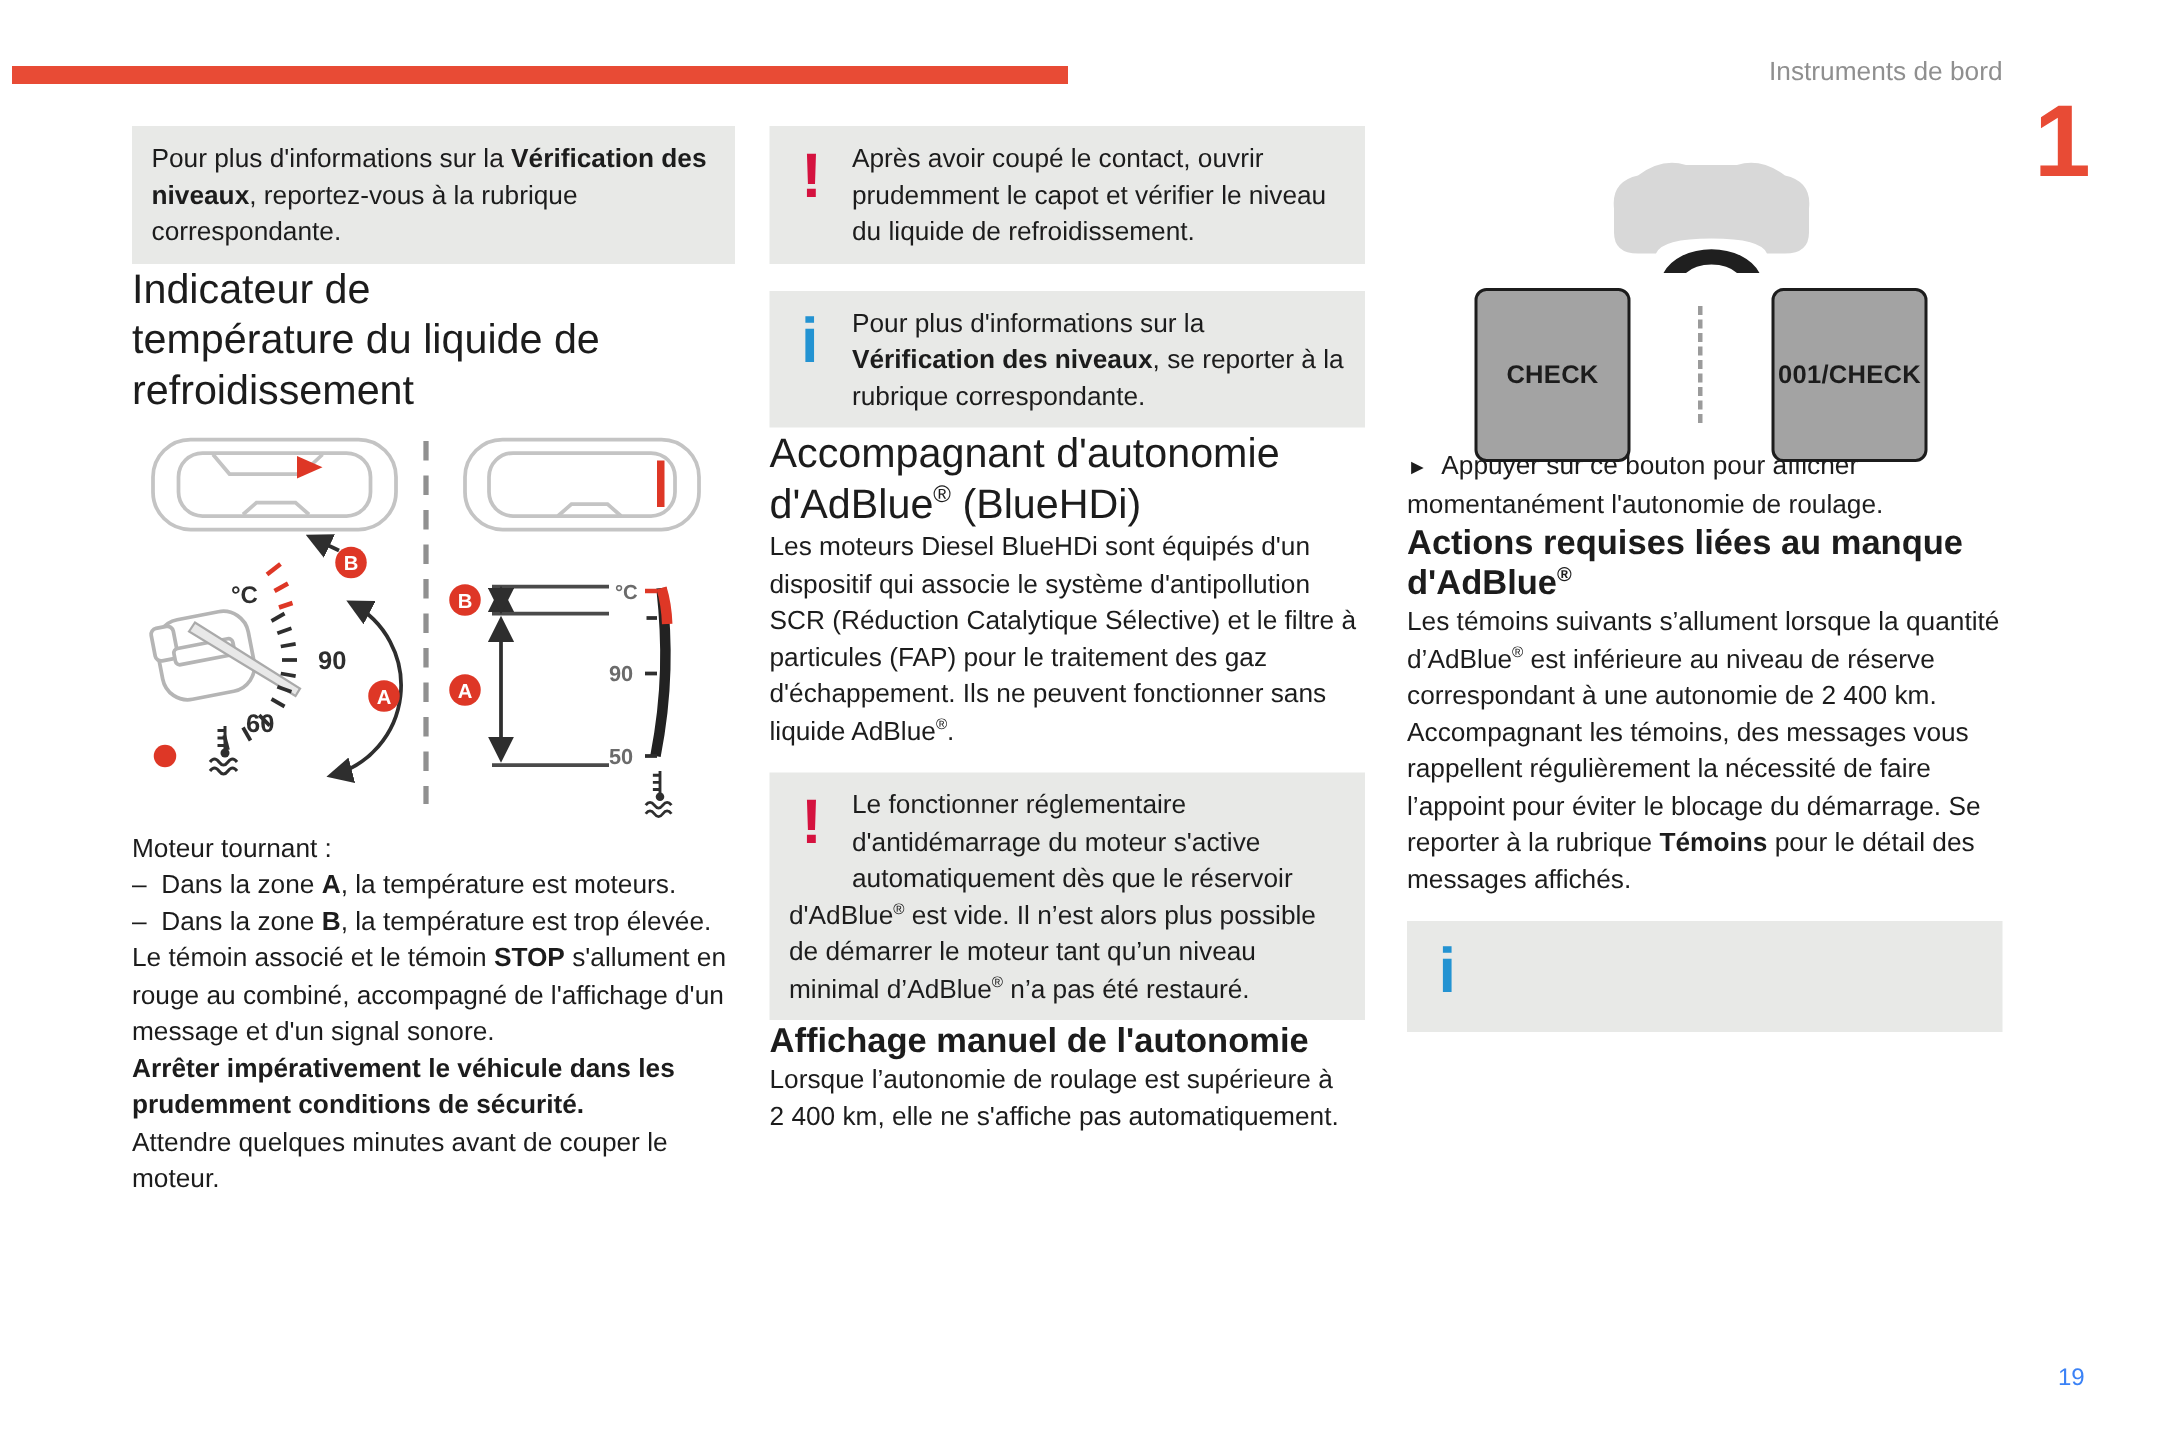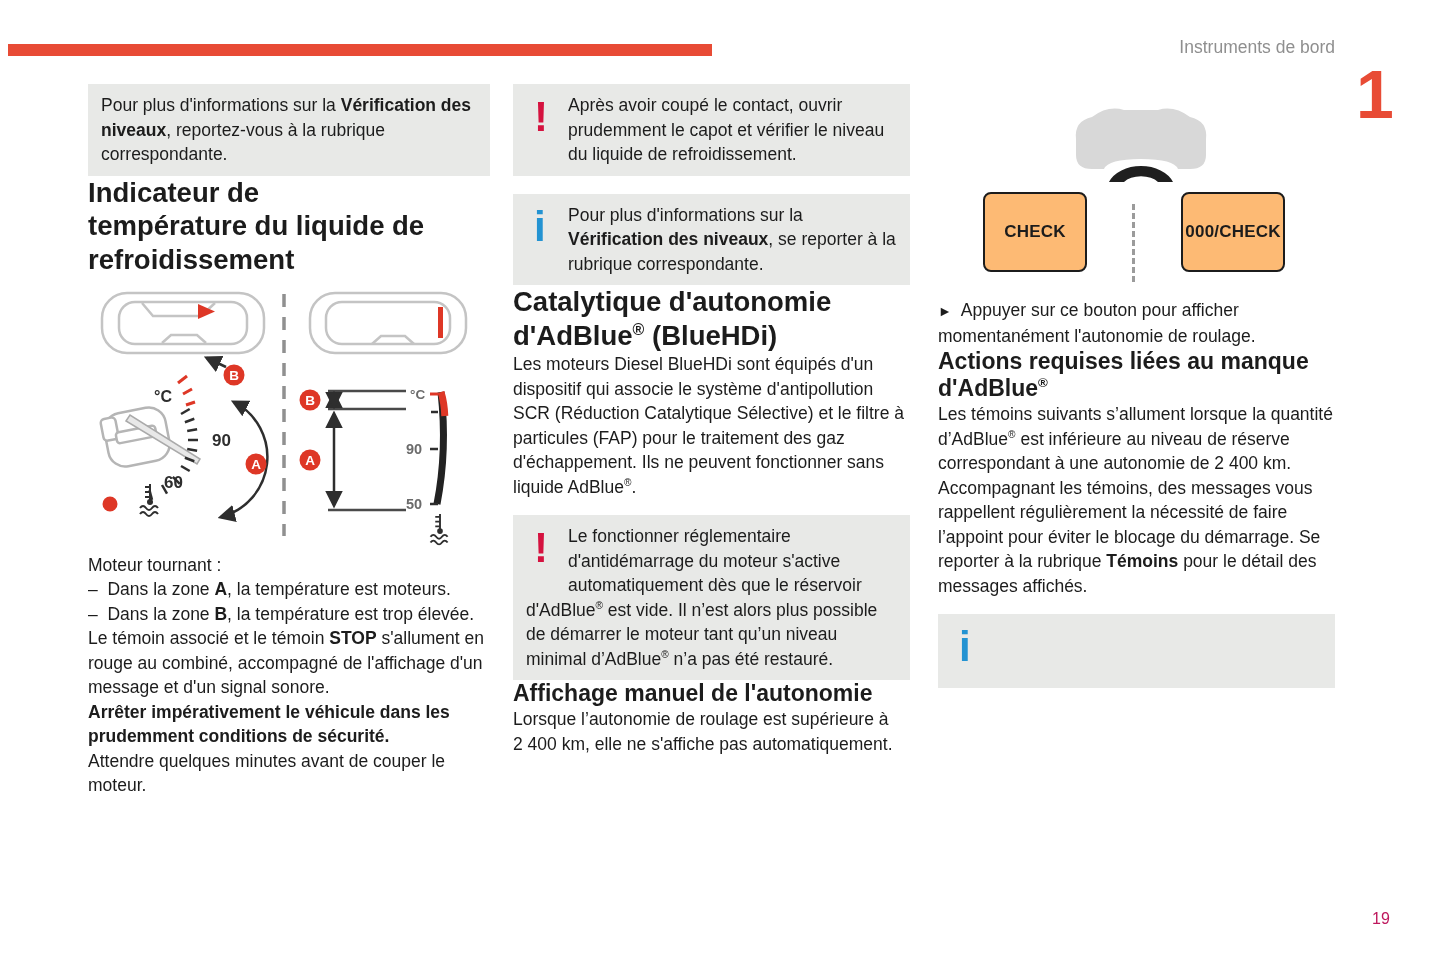--- a/index.html
+++ b/index.html
@@ -3,51 +3,51 @@
 <meta charset="utf-8">
 <style>
   html,body{margin:0;padding:0;background:#ffffff;}
   .page{position:relative;width:1445px;height:964px;background:#fff;overflow:hidden;
         font-family:"Liberation Sans", sans-serif;color:#1c1c1c;}
   .redbar{position:absolute;left:8px;top:44px;width:704px;height:12px;background:#e84b35;}
   .hdr-title{position:absolute;top:37px;left:1168px;width:167px;text-align:right;
              font-size:17.5px;color:#8f8f8f;}
   .chapter{position:absolute;left:1356px;top:60px;font-size:68px;font-weight:bold;
            color:#e84b35;line-height:68px;}
-  .pagenum{position:absolute;left:1372px;top:910px;font-size:16px;color:#be185d;text-align:center;}
+  .pagenum{position:absolute;left:1372px;top:910px;font-size:16px;color:#3b82f6;text-align:center;}
 
   .col{position:absolute;top:84px;font-size:17.5px;line-height:24.5px;}
   .col1{left:88px;width:402px;}
   .col2{left:513px;width:397px;}
   .col3{left:938px;width:397px;top:100px;}
 
   .note{background:#e8e9e7;padding:9px 13px;overflow:hidden;}
   .nicon{float:left;width:42px;padding-left:8px;box-sizing:border-box;
          font-weight:bold;font-size:42px;line-height:44px;height:54px;margin-top:2px;}
   .icon-warn{color:#d5123f;}
   .icon-info{color:#2393d2;}
 
   .b{font-weight:bold;}
   sup{font-size:58%;line-height:0;vertical-align:super;}
   .pre{white-space:pre-line;}
 
-  h1.sect{font-size:27.5px;line-height:33.5px;margin:0;font-weight:bold;}
+  h1.sect{font-size:27.5px;line-height:33.5px;margin:0;font-weight:normal;}
   h2.sub{font-size:23px;line-height:27px;margin:0;font-weight:bold;}
   p.body{margin:0;}
 
   .mt27{margin-top:27px;} .mt18{margin-top:18px;} .mt26{margin-top:26px;}
   .mt16{margin-top:16px;} .mt8{margin-top:8px;}
   .mt6{margin-top:6px;} .mt20{margin-top:20px;} .mt14{margin-top:14px;}
 
   .diagram{margin-top:12px;}
   svg text{font-family:"Liberation Sans", sans-serif;}
 
   
   .illus{position:relative;height:198px;}
-  .checkbox{position:absolute;top:92px;width:104px;height:80px;background:#fdba74;
+  .checkbox{position:absolute;top:92px;width:104px;height:116px;background:#a3a3a3;
             border:2.5px solid #1c1c1c;border-radius:8px;box-sizing:border-box;
             display:flex;align-items:center;justify-content:center;
             font-weight:bold;font-size:17px;letter-spacing:0.2px;}
   .chk-l{left:45px;} .chk-r{left:243px;}
   .dashline{position:absolute;left:194px;top:104px;height:78px;width:0;
             border-left:3.5px dashed #9b9b9b;}
   .cowl{position:absolute;left:128px;top:4px;}
   .tri{font-size:14px;margin-right:9px;}
 </style>
 </head>
@@ -182,21 +182,21 @@
     <div class="note">
       <span class="nicon icon-warn">!</span>
       <span><span>Après avoir coupé le contact, ouvrir prudemment le capot et vérifier le niveau du liquide de refroidissement.</span></span>
     </div>
 
     <div class="note mt18">
       <span class="nicon icon-info">i</span>
       <span><span>Pour plus d'informations sur la </span><span class="b">Vérification des niveaux</span><span>, se reporter à la rubrique correspondante.</span></span>
     </div>
 
-    <h1 class="sect mt26"><span>Catalytique d'autonomie d'AdBlue</span><sup>®</sup><span> (BlueHDi)</span></h1>
+    <h1 class="sect mt26"><span>Accompagnant d'autonomie d'AdBlue</span><sup>®</sup><span> (BlueHDi)</span></h1>
 
     <p class="body mt8"><span>Les moteurs Diesel BlueHDi sont équipés d'un dispositif qui associe le système d'antipollution SCR (Réduction Catalytique Sélective) et le filtre à particules (FAP) pour le traitement des gaz d'échappement. Ils ne peuvent fonctionner sans liquide AdBlue</span><sup>®</sup><span>.</span></p>
 
     <div class="note mt16">
       <span class="nicon icon-warn">!</span>
       <span><span>Le fonctionner réglementaire d'antidémarrage du moteur s'active automatiquement dès que le réservoir d'AdBlue</span><sup>®</sup><span> est vide. Il n’est alors plus possible de démarrer le moteur tant qu’un niveau minimal d’AdBlue</span><sup>®</sup><span> n’a pas été restauré.</span></span>
     </div>
 
     <h2 class="sub mt26">Affichage manuel de l'autonomie</h2>
     <p class="body mt6">Lorsque l’autonomie de roulage est supérieure à 2&nbsp;400&nbsp;km, elle ne s'affiche pas automatiquement.</p>
@@ -204,21 +204,21 @@
 
   <div class="col col3">
 
     <div class="illus">
       <svg class="cowl" width="150" height="80" viewBox="0 0 150 80">
         <path d="M26,13 Q42,1 58,6 H92 Q108,1 124,13 Q142,17 140,35 V51 Q140,65 124,65 H112 Q108,55 75,55 Q42,55 38,65 H26 Q10,65 10,51 V35 Q8,17 26,13 Z" fill="#d8d8d8"></path>
         <path d="M43,78 A34,24 0 0 1 107,78 L92,78 A20,12 0 0 0 58,78 Z" fill="#1f1f1f"></path>
       </svg>
       <div class="dashline"></div>
       <div class="checkbox chk-l">CHECK</div>
-      <div class="checkbox chk-r">000/CHECK</div>
+      <div class="checkbox chk-r">001/CHECK</div>
     </div>
 
     <p class="body mt14"><span class="tri">►</span><span>Appuyer sur ce bouton pour afficher momentanément l'autonomie de roulage.</span></p>
 
     <h2 class="sub mt20"><span>Actions requises liées au manque d'AdBlue</span><sup>®</sup></h2>
 
     <p class="body mt6"><span>Les témoins suivants s’allument lorsque la quantité d’AdBlue</span><sup>®</sup><span> est inférieure au niveau de réserve correspondant à une autonomie de 2&nbsp;400&nbsp;km.</span></p>
     <p class="body"><span>Accompagnant les témoins, des messages vous rappellent régulièrement la nécessité de faire l’appoint pour éviter le blocage du démarrage. Se reporter à la rubrique </span><span class="b">Témoins</span><span> pour le détail des messages affichés.</span></p>
 
     <div class="note mt16">

